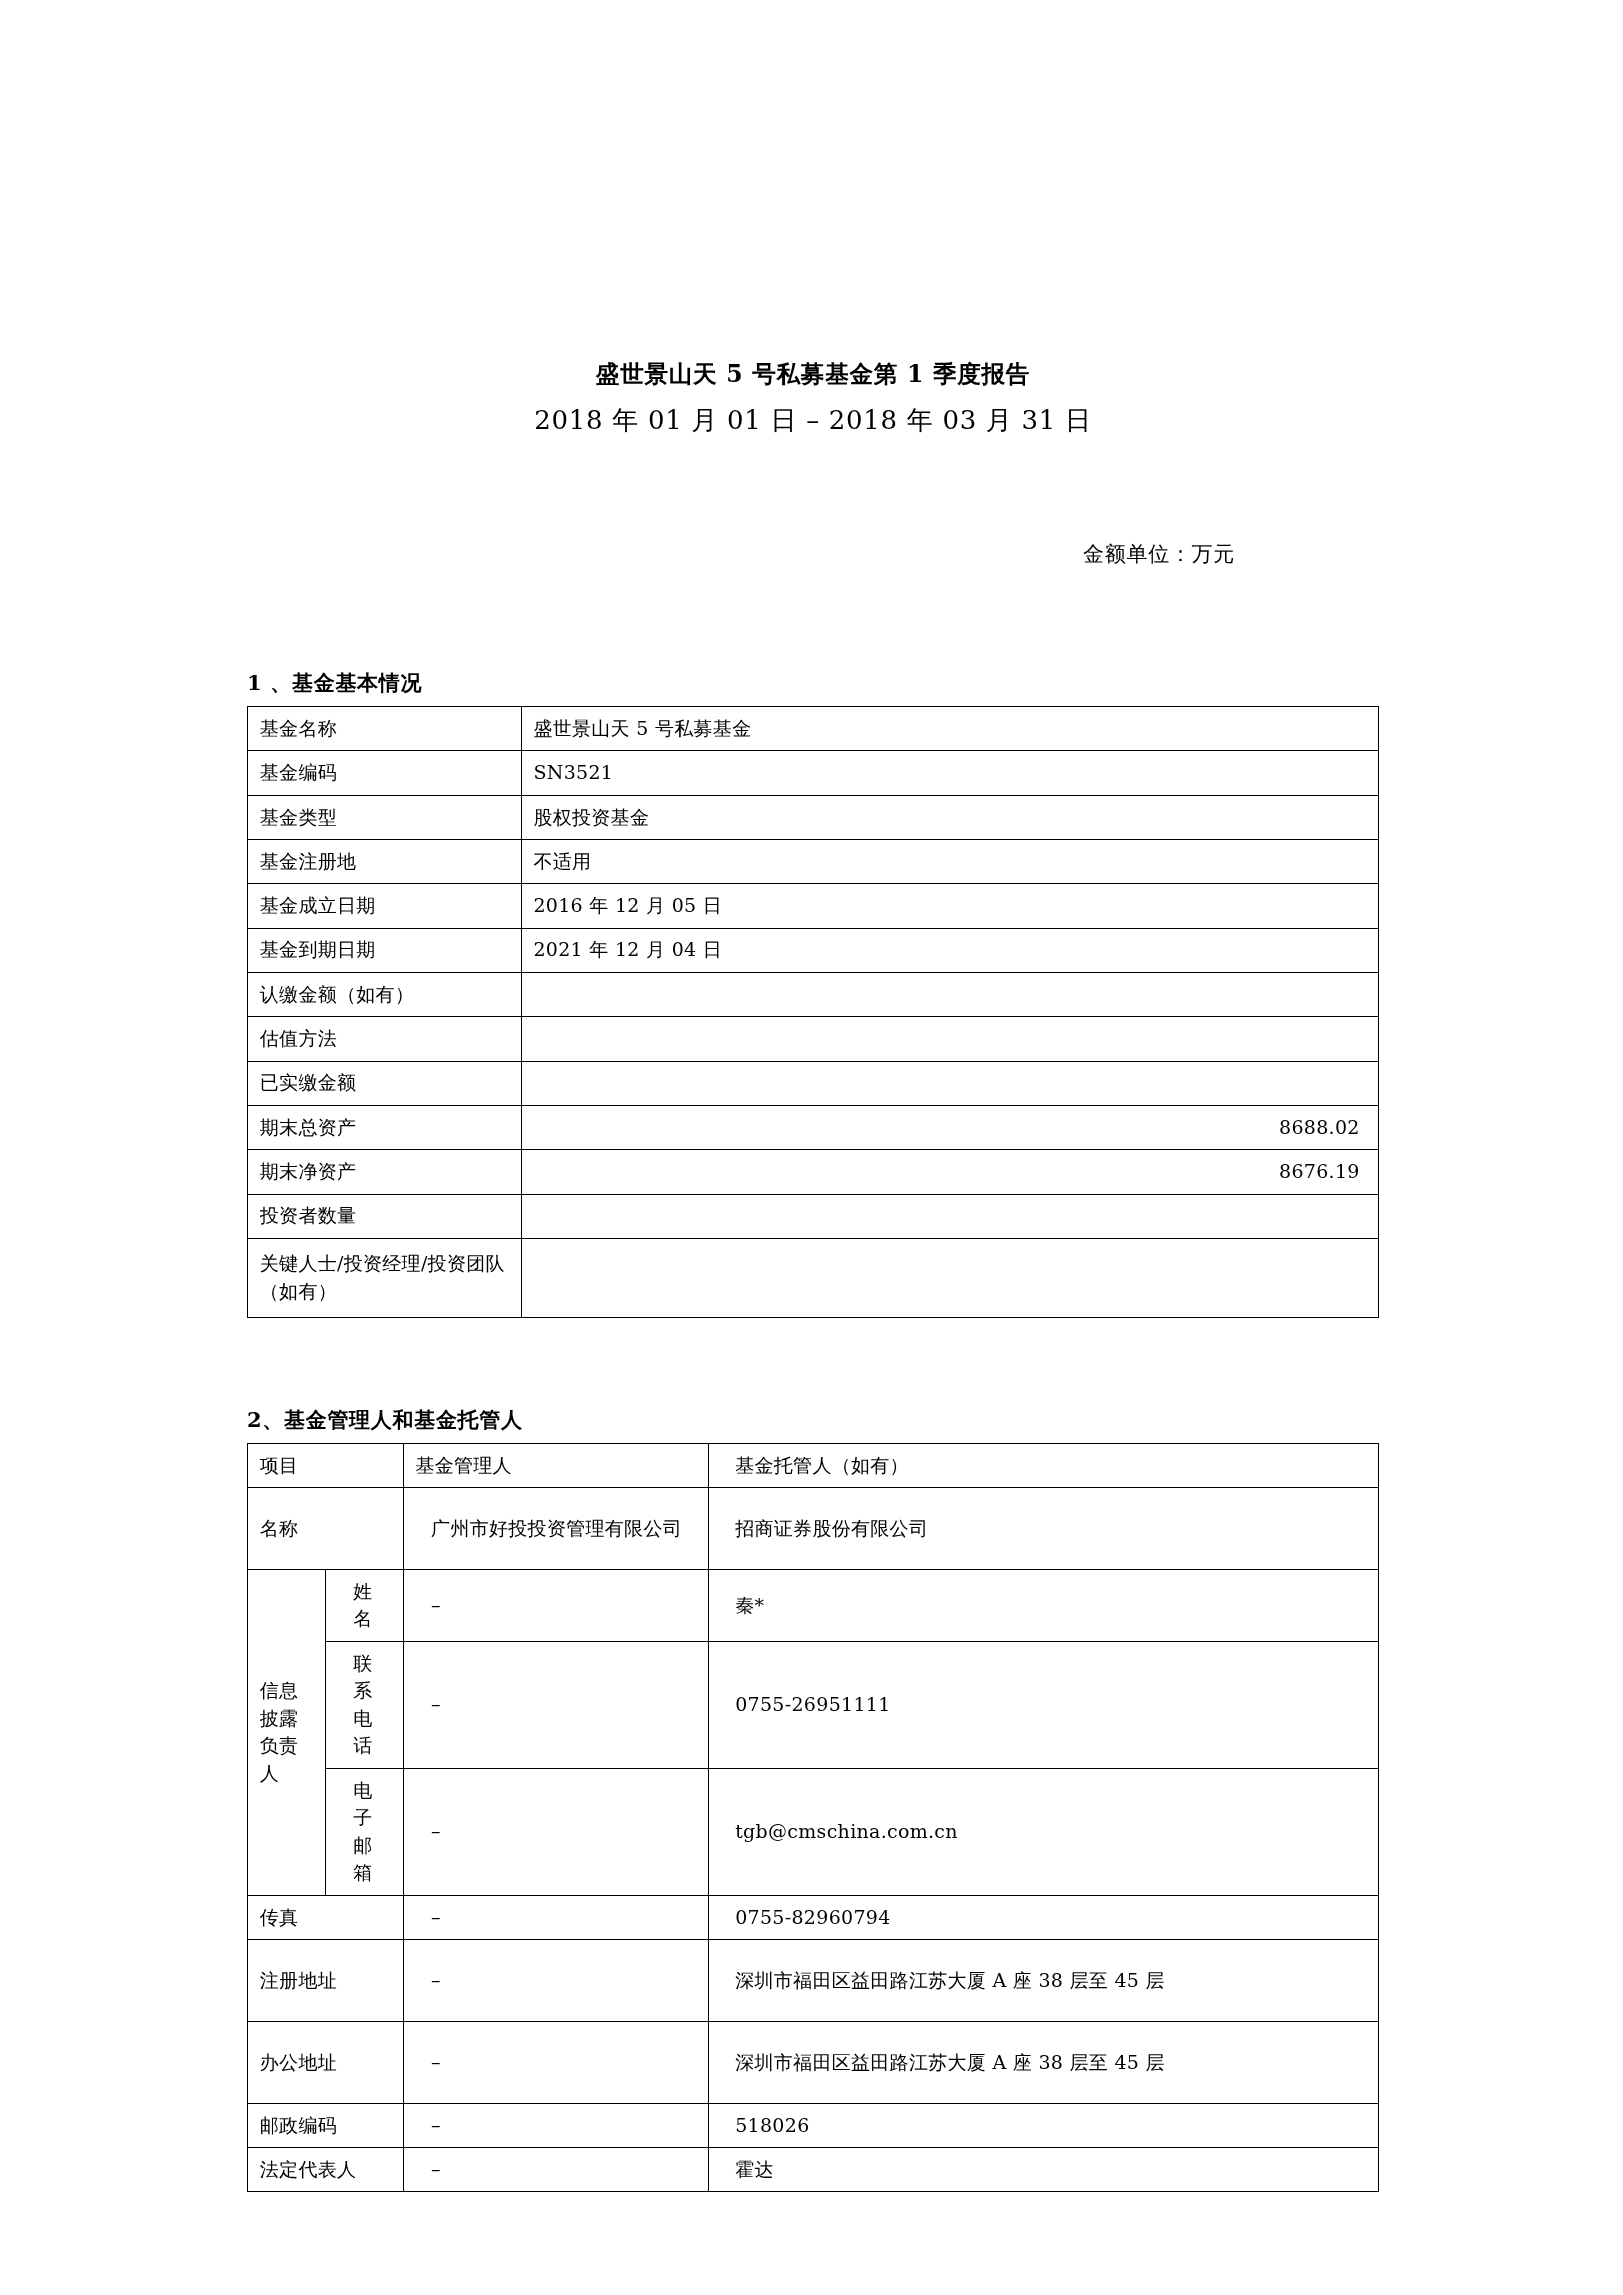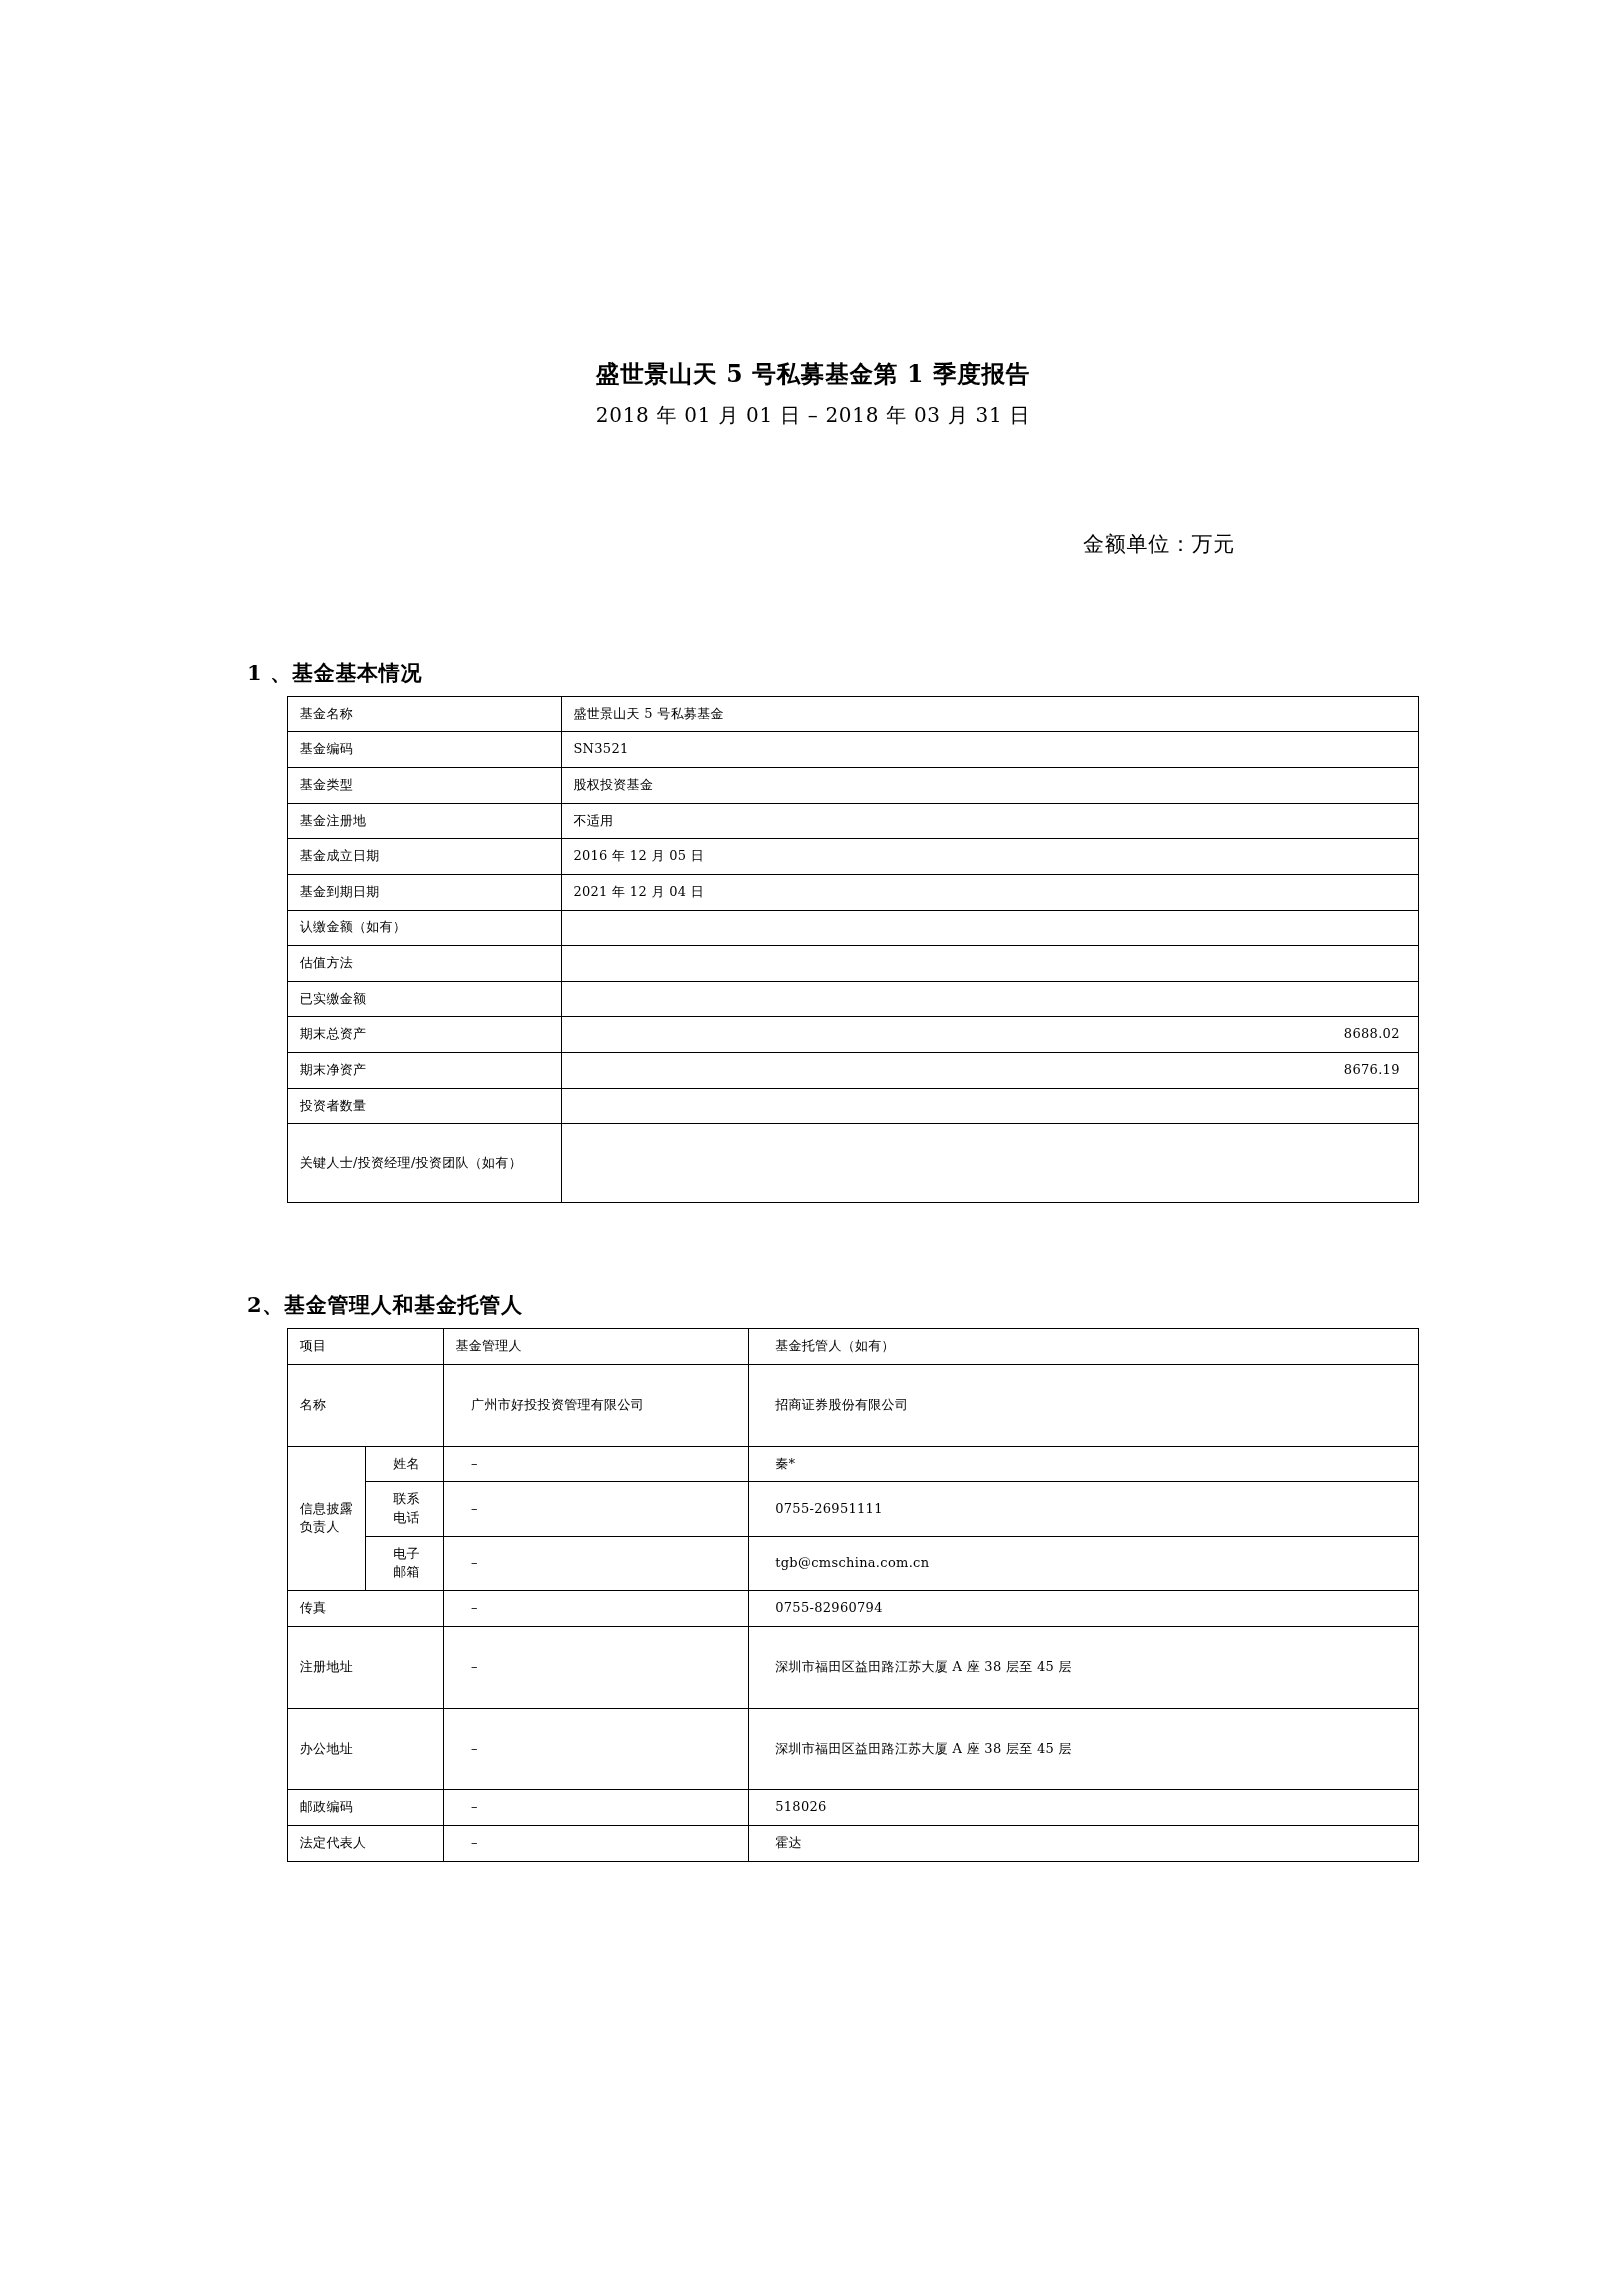--- a/index.html
+++ b/index.html
@@ -36,21 +36,21 @@
   }
   .doc-title {
     font-family: "DejaVu Serif", serif;
     font-weight: bold;
     font-size: 23.6px;
     letter-spacing: 0.7px;
     line-height: 1.5;
   }
   .doc-subtitle {
     font-family: "DejaVu Serif", serif;
-    font-size: 20px;
+    font-size: 26px;
     letter-spacing: 0.7px;
     line-height: 1.7;
     margin-top: 5.2px;
   }
 
   .unit-line {
     margin-top: 98px;
     text-align: right;
     padding-right: 144px;
     font-family: "DejaVu Serif", serif;
@@ -70,22 +70,21 @@
   .section-heading.second {
     margin-top: 88px;
   }
 
   
   table {
     border-collapse: collapse;
     width: 1132px;
     table-layout: fixed;
     font-family: "DejaVu Serif", serif;
-    font-size: 13px;
-    margin-left: 40px;
+    font-size: 19px;
   }
   table td {
     border: 1.3px solid #000000;
     padding: 7.9px 11.8px;
     vertical-align: middle;
     line-height: 1.45;
     letter-spacing: 0.3px;
   }
   .t1 td.label { width: 249px; }
   .t1 td.value { }

